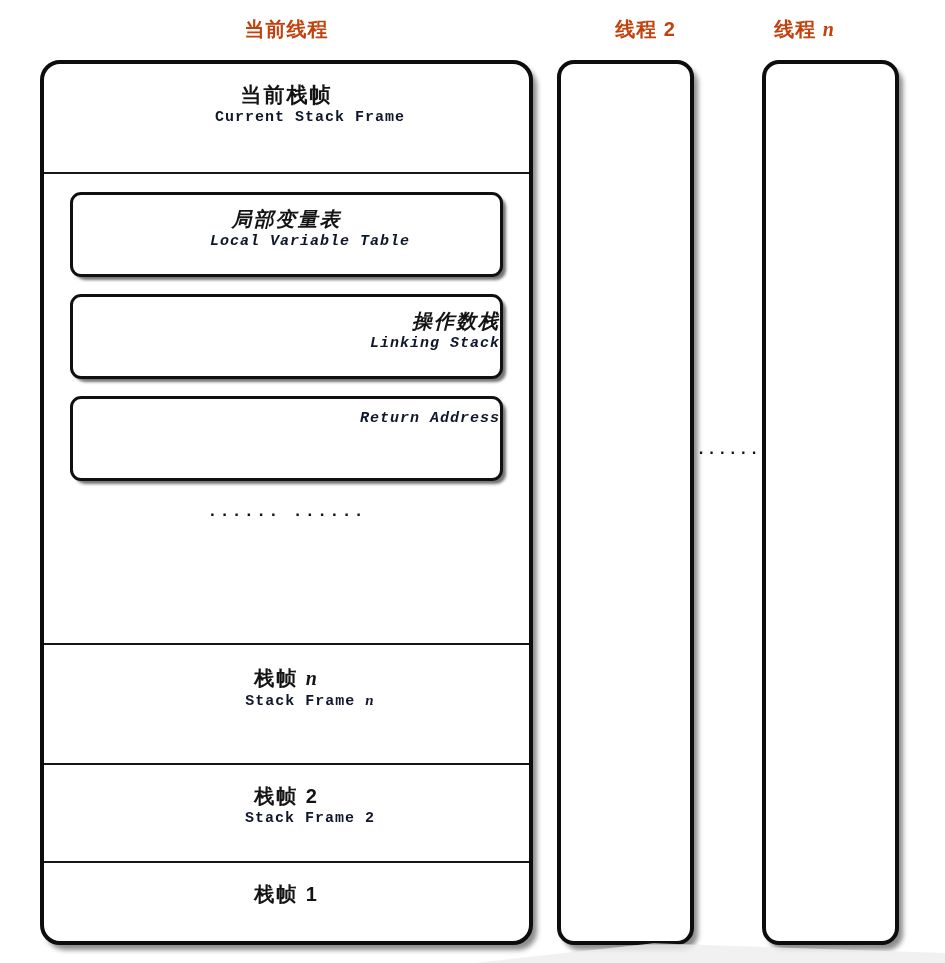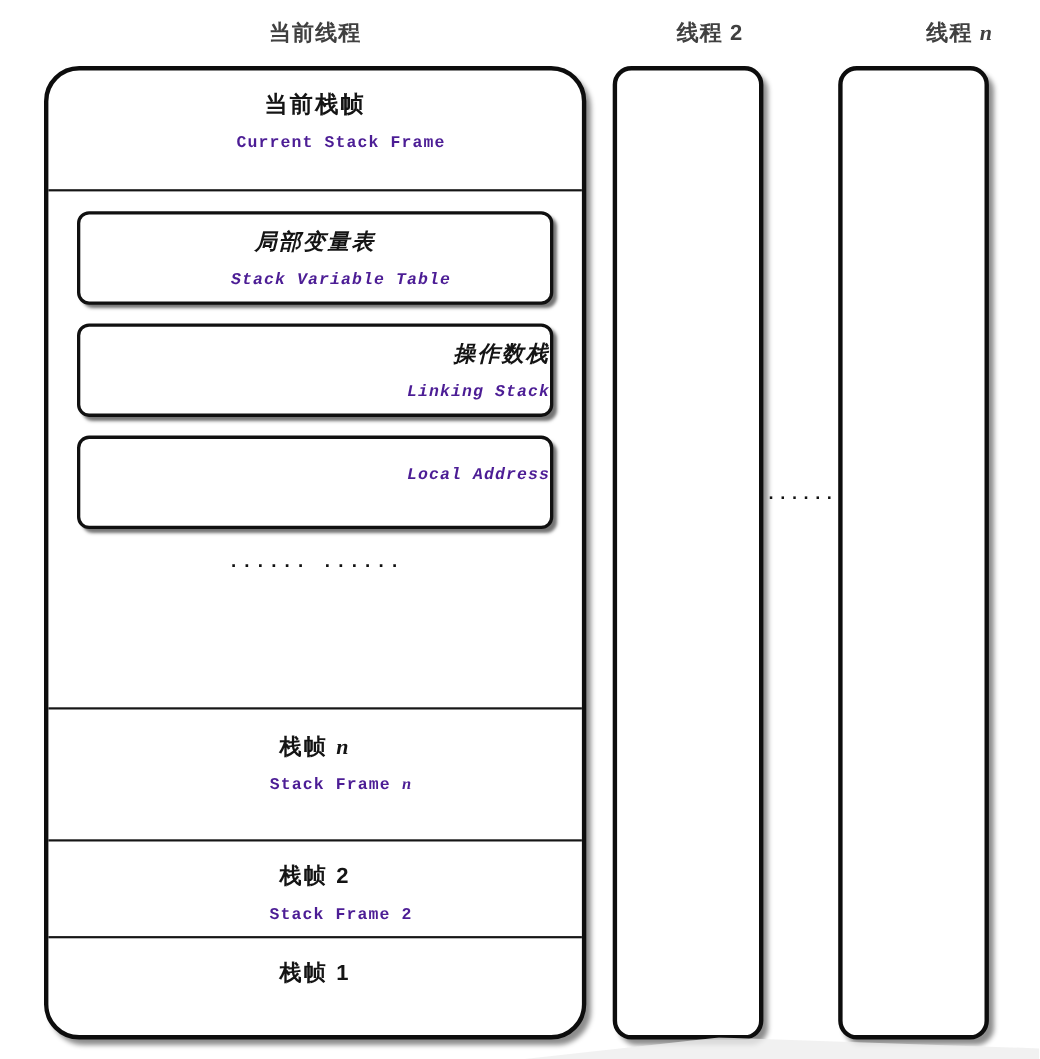--- a/index.html
+++ b/index.html
@@ -13,61 +13,60 @@
     color: #111;
     overflow: hidden;
   }
   .col-title {
     position: absolute;
     top: 16px;
     text-align: center;
     font-size: 20px;
     font-weight: 700;
     letter-spacing: 1px;
-    color: #404040;
+    color: #c2410c;
   }
   .title-main  { left: 40px;  width: 493px; }
   .title-t2    { left: 577px; width: 137px; }
-  .title-tn    { left: 804px; width: 137px; }
+  .title-tn    { left: 736px; width: 137px; }
 
   .column {
     position: absolute;
     top: 60px;
     height: 885px;
     background: #fff;
     border: 4px solid #0d0d0d;
-    border-radius: 32px;
+    border-radius: 20px;
     box-shadow: 5px 6px 5px -1px rgba(0,0,0,0.45);
   }
   .col-main { left: 40px;  width: 493px; display: flex; flex-direction: column; }
   .col-t2   { left: 557px; width: 137px; border-radius: 17px; }
   .col-tn   { left: 762px; width: 137px; border-radius: 17px; }
 
   .section { text-align: center; }
   .section + .section { border-top: 2px solid #161616; }
   .sec-current { height: 108px; padding-top: 17px; }
   .sec-frames  { height: 471px; }
   .sec-fn      { height: 120px; padding-top: 20px; }
-  .sec-f2      { height: 88px;  padding-top: 18px; text-align: center; }
+  .sec-f2      { height: 98px;  padding-top: 18px; text-align: center; }
   .sec-f1      { flex: 1;       padding-top: 18px; }
 
   .zh {
     font-size: 21px;
     font-weight: 700;
     letter-spacing: 2px;
     color: #141414;
   }
   .zh-sm { font-size: 20px; }
   .en {
-    margin-top: 13px;
     font-family: "Liberation Mono", monospace;
     font-size: 15px;
     font-weight: 700;
     letter-spacing: 1px;
-    color: #4c1d95;
+    color: #0f172a;
     padding-left: 47px;
   }
   .frame-box {
     width: 433px;
     height: 85px;
     margin: 0 auto;
     background: #fff;
     border: 3px solid #101010;
     border-radius: 11px;
     box-shadow: 4px 4px 3px -1px rgba(0,0,0,0.55);
@@ -126,28 +125,28 @@
   <div class="column col-main">
 
     <div class="section sec-current">
       <div class="zh">当前栈帧</div>
       <div class="en">Current Stack Frame</div>
     </div>
 
     <div class="section sec-frames">
       <div class="frame-box">
         <div class="zh zh-sm">局部变量表</div>
-        <div class="en">Stack Variable Table</div>
+        <div class="en">Local Variable Table</div>
       </div>
       <div class="frame-box">
         <div class="zh zh-sm">操作数栈</div>
         <div class="en">Linking Stack</div>
       </div>
       <div class="frame-box">
-        <div class="en">Local Address</div>
+        <div class="en">Return Address</div>
       </div>
       <div class="dots-row">...... ......</div>
     </div>
 
     <div class="section sec-fn">
       <div class="zh zh-sm"><span>栈帧 </span><span class="var-italic">n</span></div>
       <div class="en"><span>Stack Frame </span><span class="var-italic">n</span></div>
     </div>
 
     <div class="section sec-f2">

